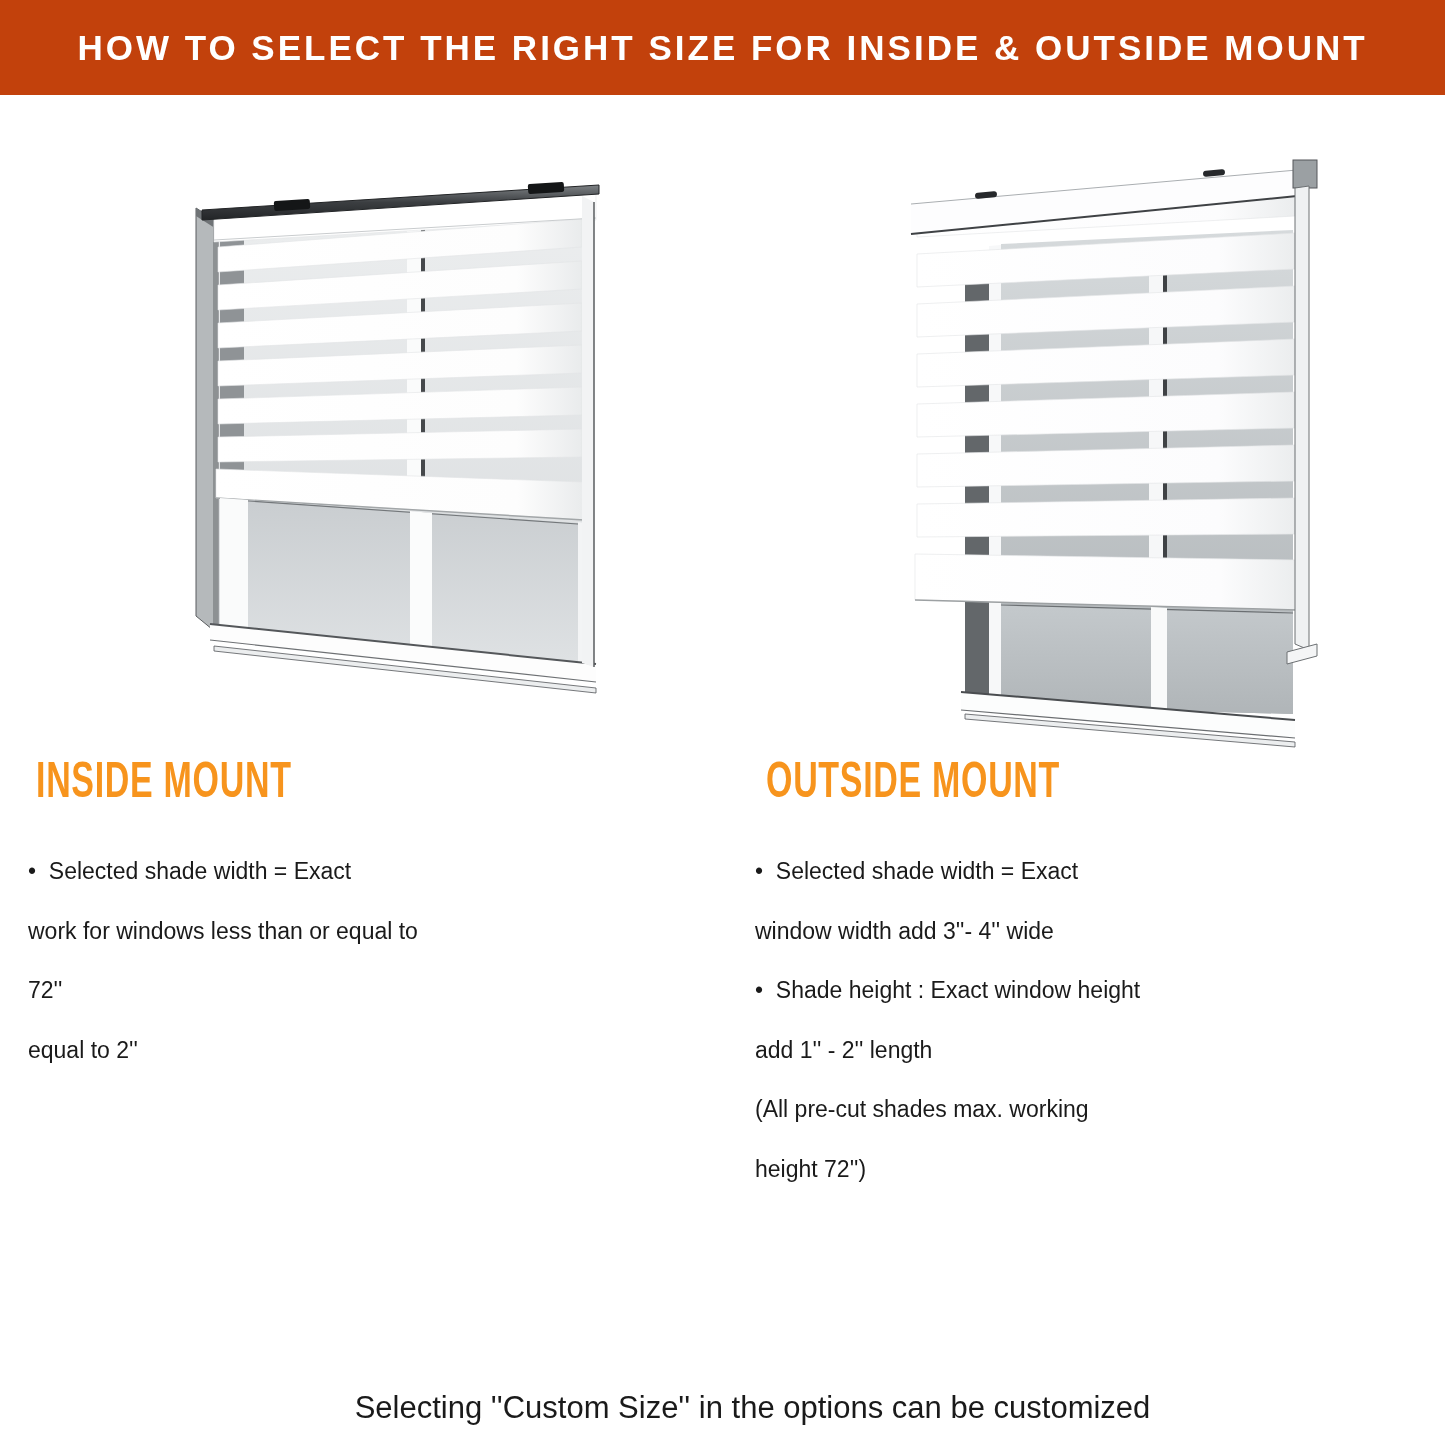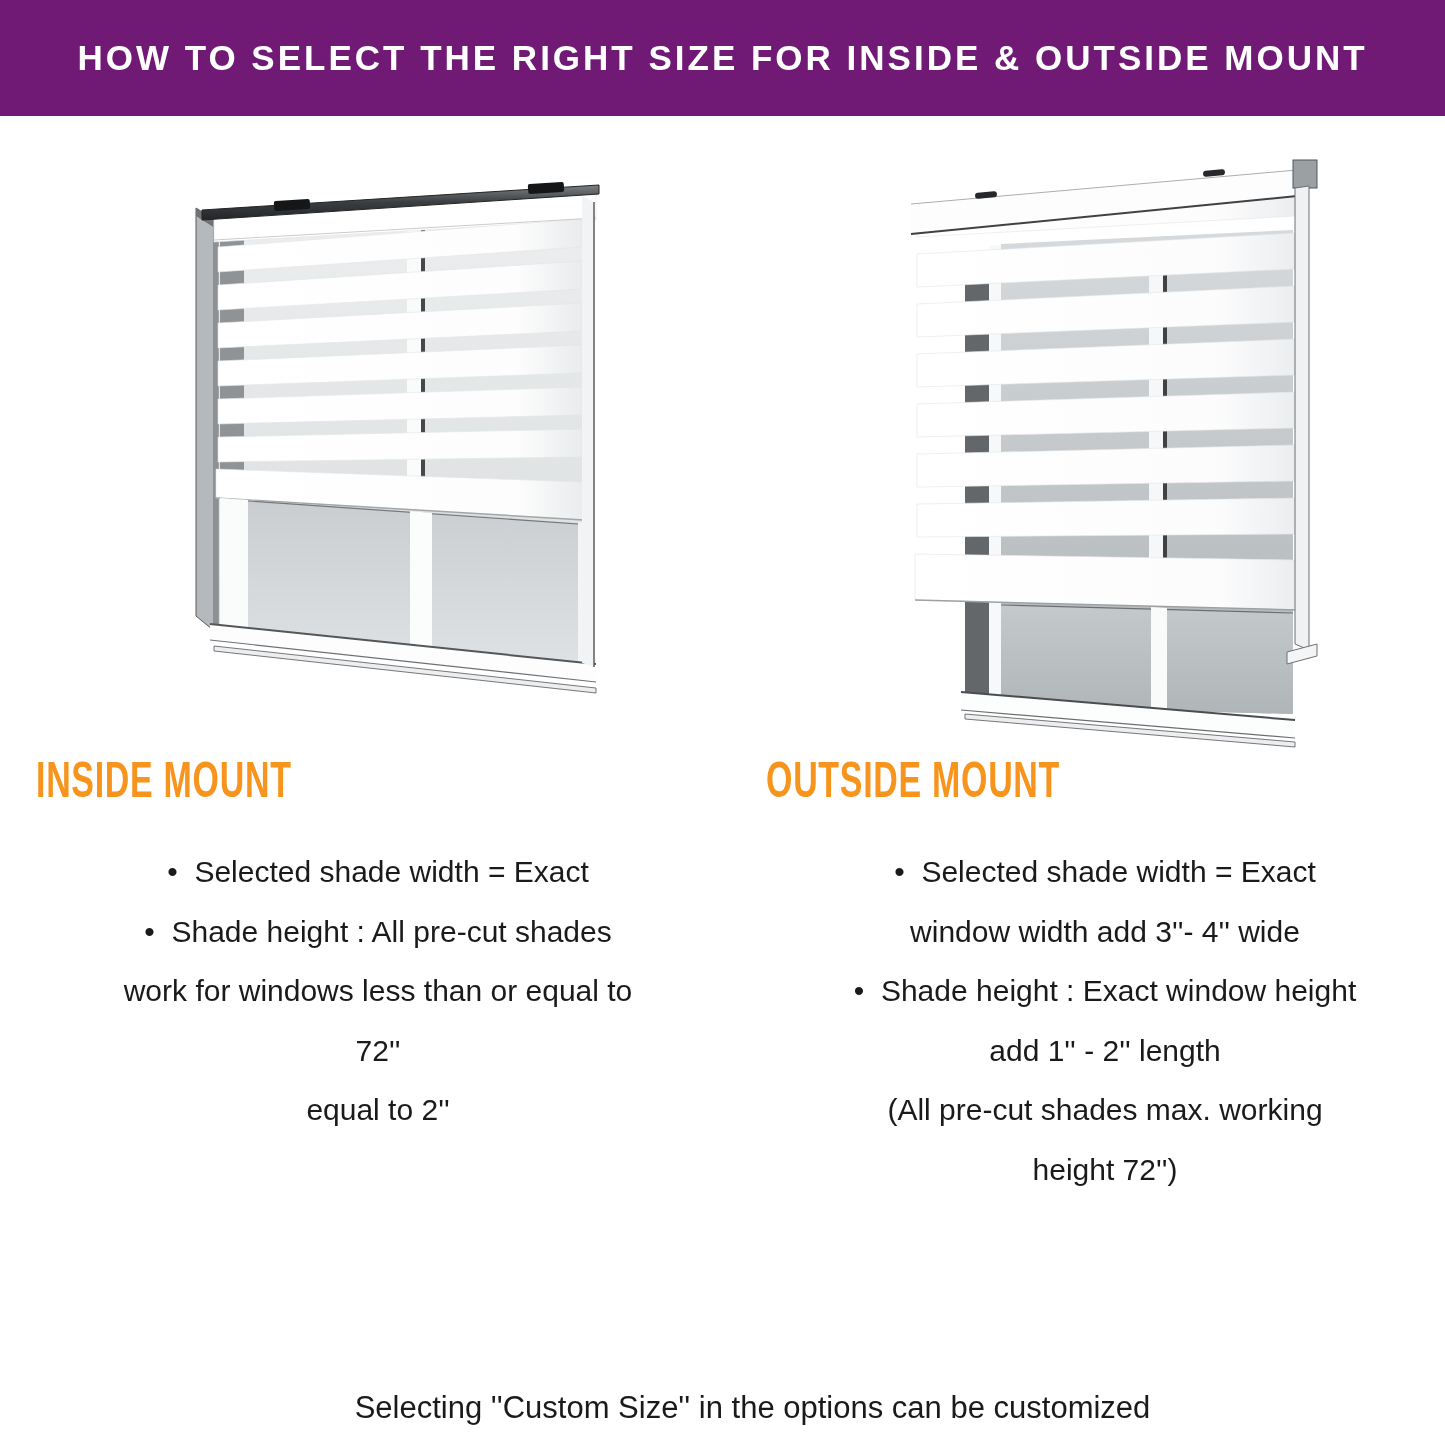--- a/index.html
+++ b/index.html
@@ -2,41 +2,41 @@
 <html><head>
 <meta charset="utf-8">
 <style>
   html,body{margin:0;padding:0;}
   body{
     width:1445px;height:1432px;position:relative;overflow:hidden;
     background:#ffffff;color:#1a1a1a;
     font-family:"Liberation Sans", sans-serif;
   }
   .banner{
-    position:absolute;left:0;top:0;width:1445px;height:116px;
-    background:#701a75;display:flex;align-items:center;justify-content:center;
+    position:absolute;left:0;top:0;width:1445px;height:95px;
+    background:#c2410c;display:flex;align-items:center;justify-content:center;
   }
   .banner h1{
     margin:0;color:#ffffff;font-size:35px;font-weight:bold;
     letter-spacing:3px;white-space:nowrap;
   }
   .fig{position:absolute;}
   .fig-inside{left:150px;top:148px;width:415px;height:550px;}
   .fig-outside{left:865px;top:138px;width:445px;height:600px;}
   .mount-heading{
     position:absolute;margin:0;color:#f7941d;font-size:50px;font-weight:bold;
     letter-spacing:1px;line-height:1;white-space:nowrap;
     transform:scaleX(0.68);transform-origin:left top;
   }
   .heading-inside{left:36px;top:755px;}
   .heading-outside{left:766px;top:755px;}
   .spec-col{position:absolute;top:842px;width:700px;}
   .col-inside{left:28px;}
   .col-outside{left:755px;}
-  .spec-line{font-size:30px;line-height:59.5px;white-space:pre;text-align:center;}
+  .spec-line{font-size:23px;line-height:59.5px;white-space:pre;}
   .footer-note{
     position:absolute;left:0;top:1388px;width:1445px;box-sizing:border-box;
     padding-left:60px;text-align:center;font-size:31px;line-height:40px;white-space:pre;
   }
 </style>
 </head>
 <body>
 
 <header class="banner">
   <h1>HOW TO SELECT THE RIGHT SIZE FOR INSIDE &amp; OUTSIDE MOUNT</h1>
@@ -168,21 +168,20 @@
       <polygon points="382,498 412,490 412,502 382,510" fill="#f4f5f6" stroke="#6c7073" stroke-width="1"></polygon>
     </g>
   </svg>
 </figure>
 
 <h2 class="mount-heading heading-inside">INSIDE MOUNT</h2>
 <h2 class="mount-heading heading-outside">OUTSIDE MOUNT</h2>
 
 <div class="spec-col col-inside">
   <div class="spec-line">•  Selected shade width = Exact</div>
-  <div class="spec-line">•  Shade height : All pre-cut shades</div>
   <div class="spec-line">work for windows less than or equal to</div>
   <div class="spec-line">72''</div>
   <div class="spec-line">equal to 2''</div>
 </div>
 
 <div class="spec-col col-outside">
   <div class="spec-line">•  Selected shade width = Exact</div>
   <div class="spec-line">window width add 3''- 4'' wide</div>
   <div class="spec-line">•  Shade height : Exact window height</div>
   <div class="spec-line">add 1'' - 2'' length</div>

